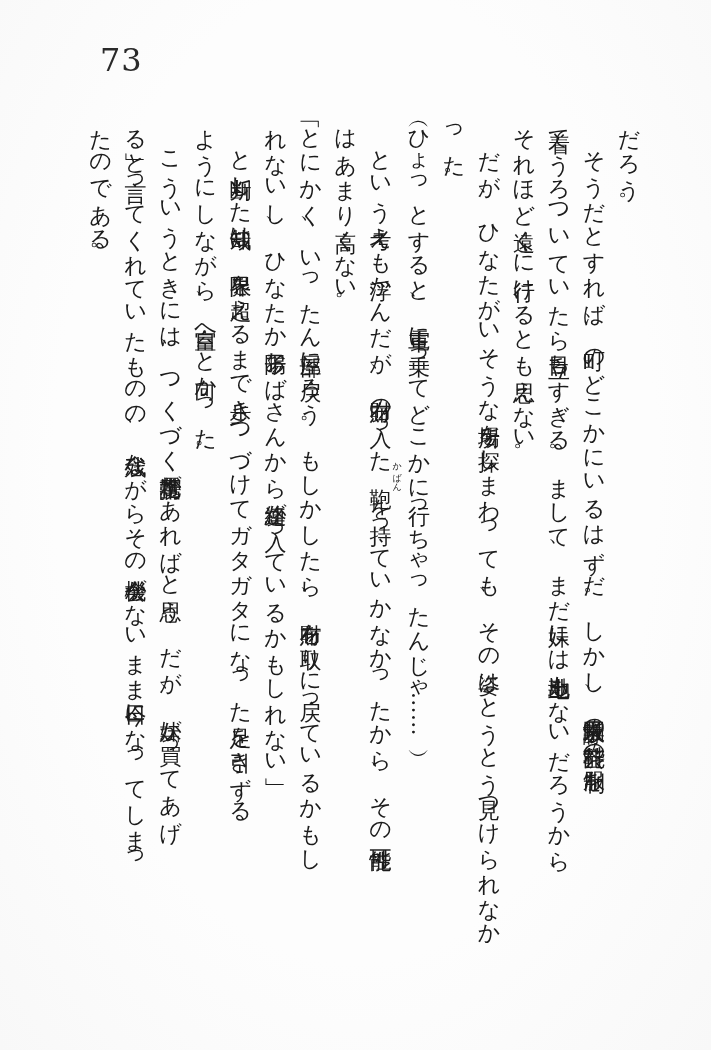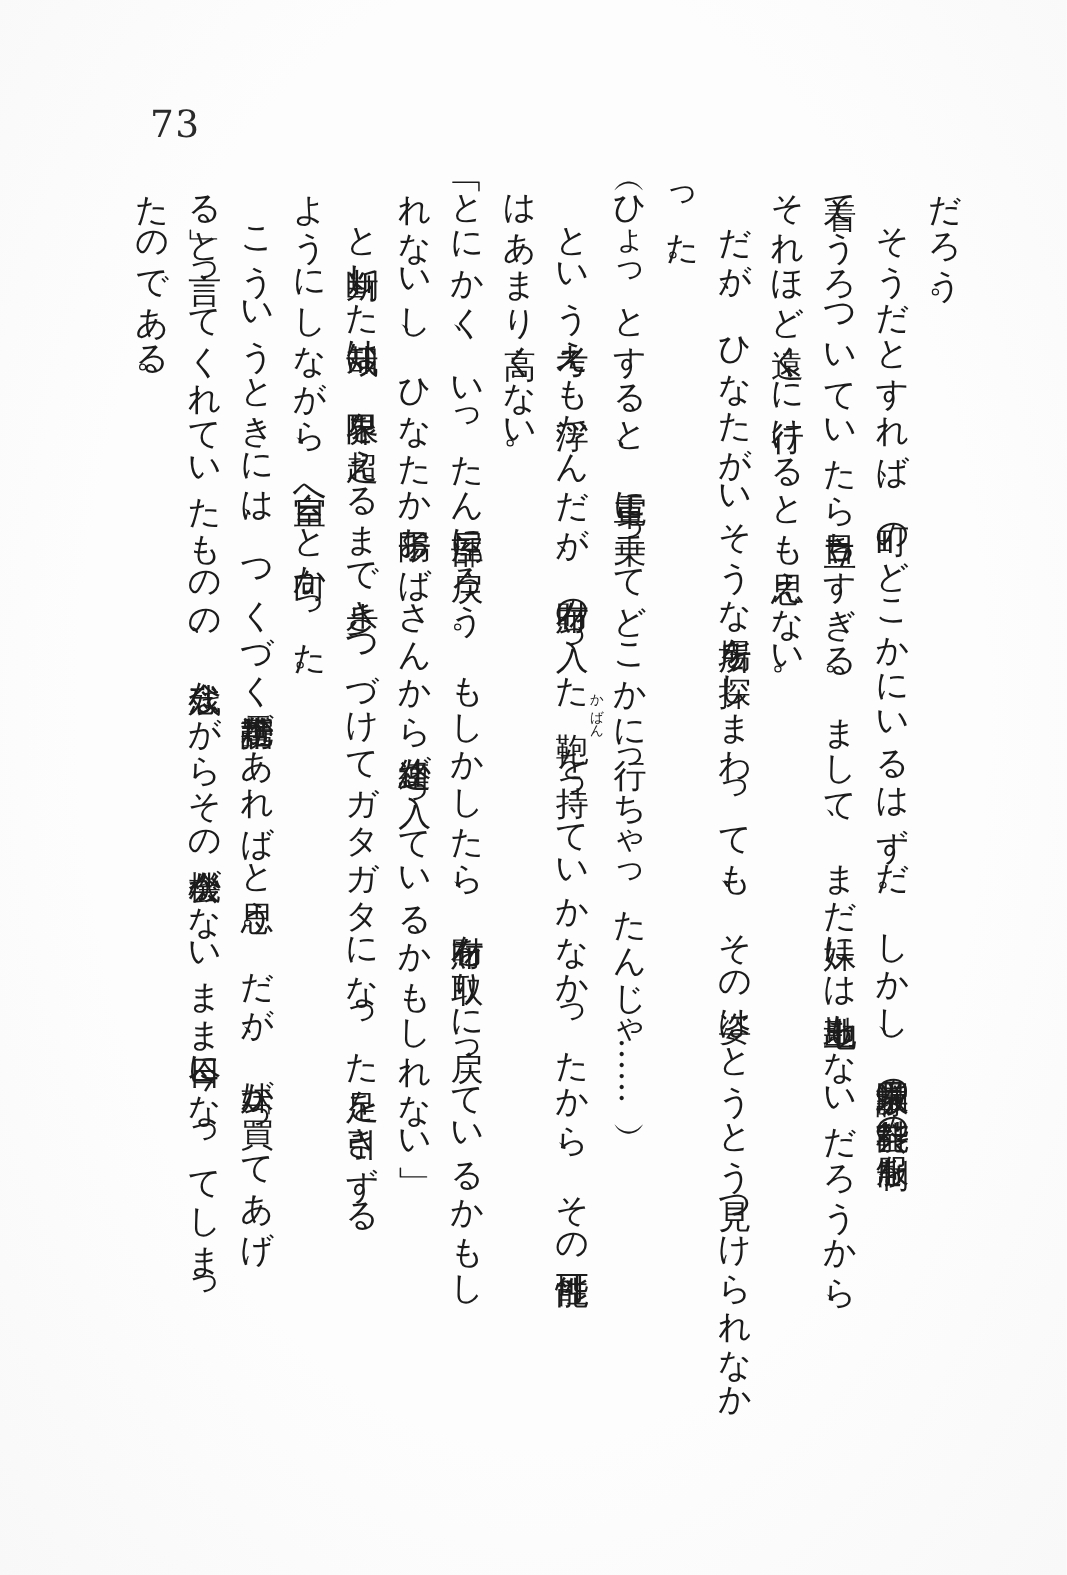--- a/index.html
+++ b/index.html
@@ -15,22 +15,22 @@
     font-family: "DejaVu Serif", "Liberation Serif", serif;
   }
   .page {
     position: absolute;
     inset: 0;
     background: radial-gradient(ellipse at 50% 45%, #fdfdfd 60%, #f8f8f8 100%);
   }
   .page-number {
     position: absolute;
     left: 100px;
-    top: 68px;
-    font-size: 25px;
+    top: 41px;
+    font-size: 32px;
     color: #2a2a2a;
     letter-spacing: 1px;
   }
   .text-area {
     position: absolute;
     top: 114px;
     right: 64px;
     height: 842px;
     writing-mode: vertical-rl;
     -webkit-writing-mode: vertical-rl;

